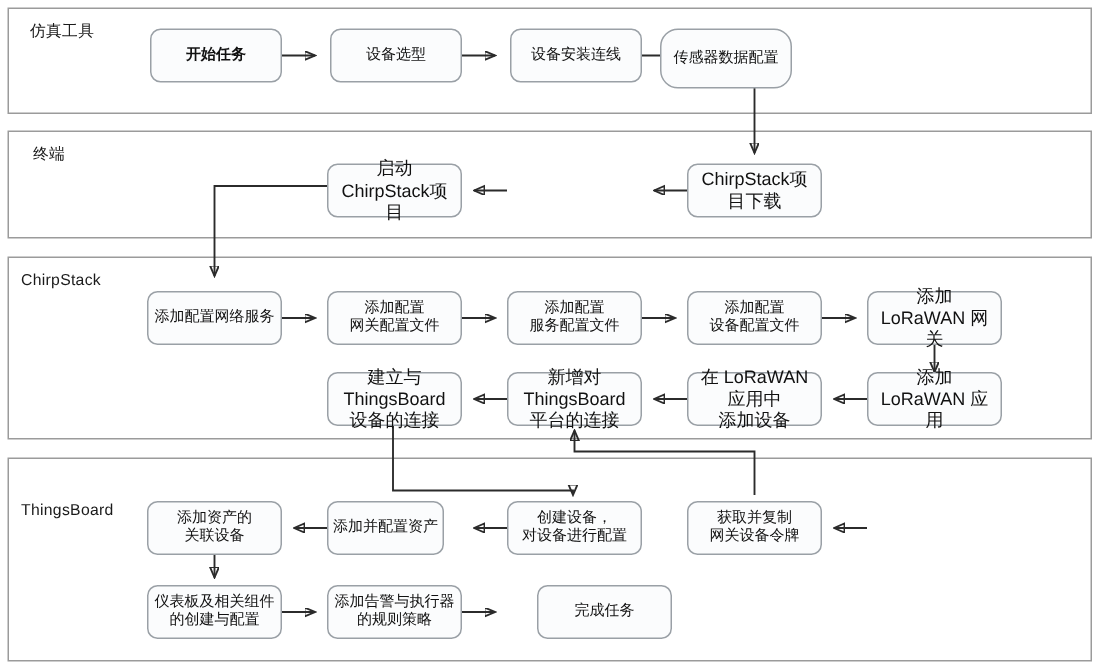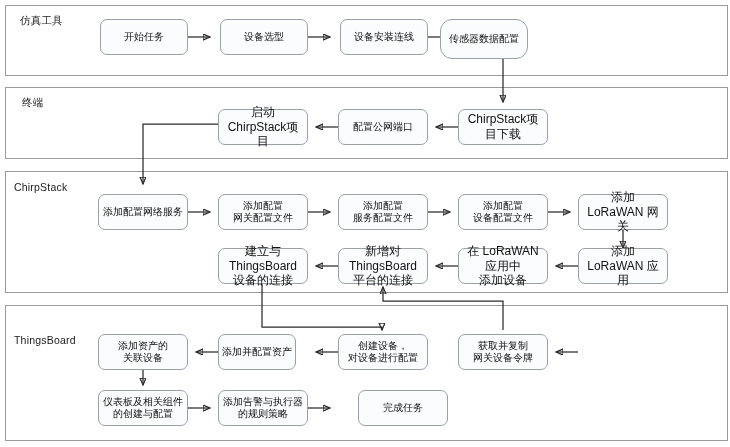--- a/index.html
+++ b/index.html
@@ -84,39 +84,36 @@
     <line x1="578" y1="352" x2="556" y2="352" marker-end="url(#ah)"></line>
     <line x1="338" y1="352" x2="316" y2="352" marker-end="url(#ah)"></line>
     <line x1="218" y1="352" x2="196" y2="352" marker-end="url(#ah)"></line>
 
     <path d="M143,370 L143,385" marker-end="url(#ah)"></path>
 
     <line x1="188" y1="408" x2="210" y2="408" marker-end="url(#ah)"></line>
     <line x1="308" y1="408" x2="330" y2="408" marker-end="url(#ah)"></line>
   </svg>
 
-  <div class="node" style="left:100px;top:19px;width:88px;height:36px;">
+  <div class="node" style="left:100px;top:19px;width:88px;height:36px;font-weight:bold;">
     <span>开始任务</span>
   </div>
   <div class="node" style="left:220px;top:19px;width:88px;height:36px;">
     <span>设备选型</span>
   </div>
   <div class="node" style="left:340px;top:19px;width:88px;height:36px;">
     <span>设备安装连线</span>
   </div>
   <div class="node" style="left:440px;top:19px;width:88px;height:40px;border-radius:12px;">
     <span>传感器数据配置</span>
   </div>
 
   <div class="node small" style="left:458px;top:109px;width:90px;height:36px;">
     <span>ChirpStack项目下载</span>
   </div>
-  <div class="node" style="left:338px;top:109px;width:90px;height:36px;">
-    <span>配置公网端口</span>
-  </div>
   <div class="node small" style="left:218px;top:109px;width:90px;height:36px;">
     <span>启动ChirpStack项目</span>
   </div>
 
   <div class="node" style="left:98px;top:194px;width:90px;height:36px;">
     <span>添加配置网络服务</span>
   </div>
   <div class="node" style="left:218px;top:194px;width:90px;height:36px;">
     <span>
       <span>添加配置</span>

